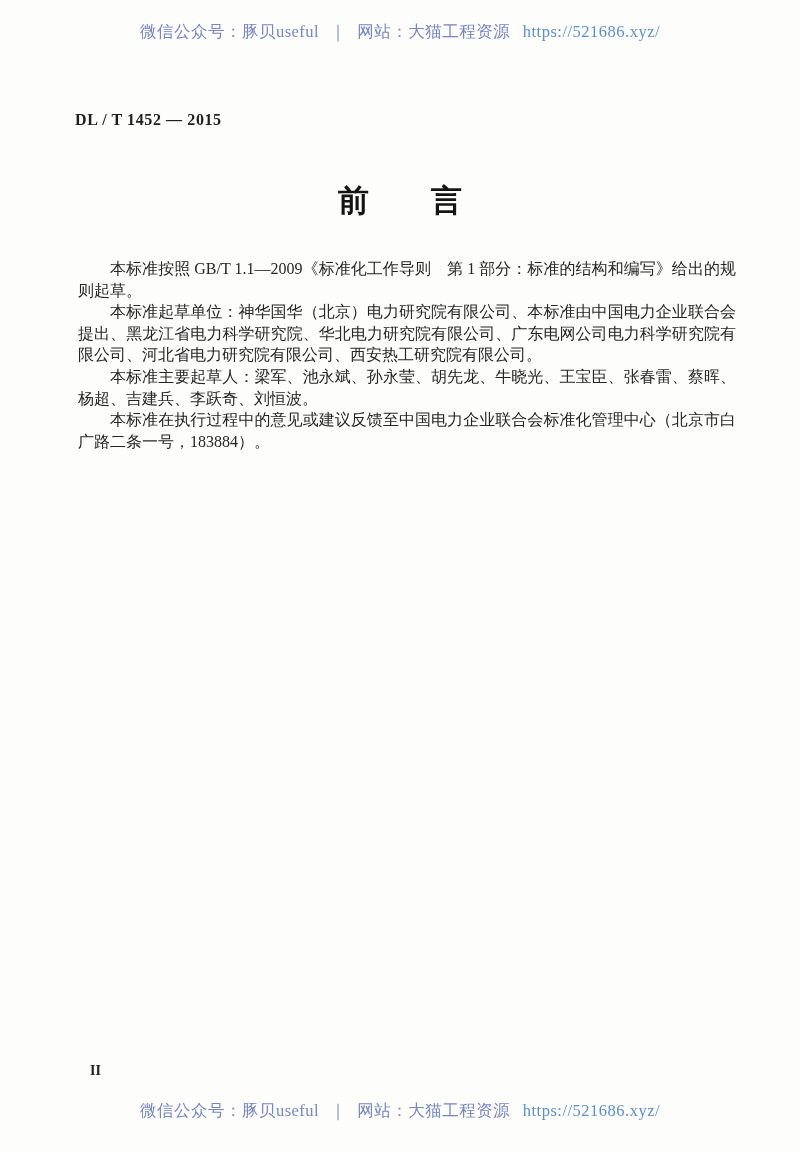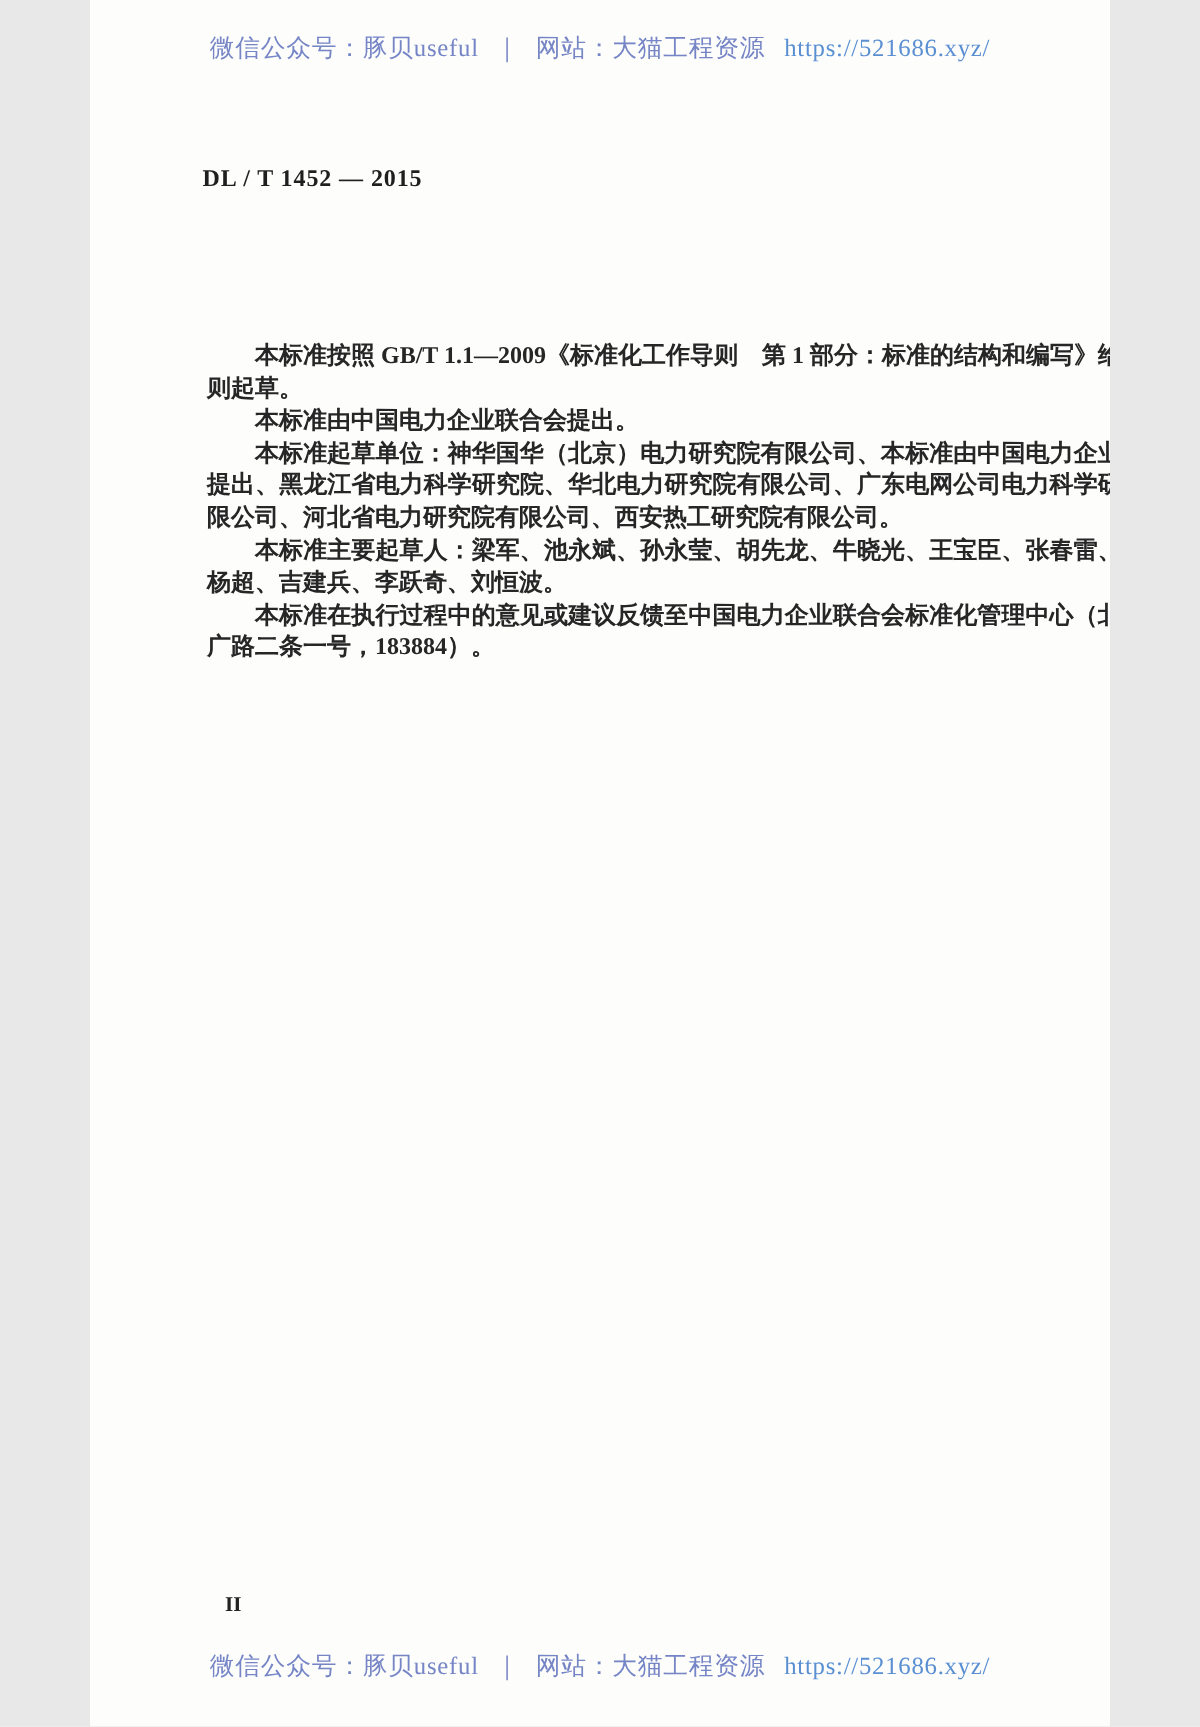--- a/index.html
+++ b/index.html
@@ -2,21 +2,21 @@
 <html style="--wm-text: #7585c5; --wm-url: #5a8fd2;"><head>
 <meta charset="utf-8">
 <style>
   html, body {
     margin: 0;
     padding: 0;
     background: #e8e8e8;
   }
   .page {
     position: relative;
-    width: 680px;
+    width: 800px;
     height: 1151px;
     margin: 0 auto;
     background: #fdfdfc;
     overflow: hidden;
     font-family: "Liberation Serif", "DejaVu Serif", serif;
     color: #2b2b2b;
   }
 
   
   .watermark {
@@ -58,23 +58,22 @@
     font-size: 31px;
     font-weight: 700;
     color: #141414;
     font-family: "DejaVu Sans", "Liberation Sans", sans-serif;
   }
 
   
   .content {
     position: absolute;
     left: 78px;
-    top: 227px;
+    top: 258px;
     width: 658px;
-    font-weight: bold;
   }
   .content p {
     margin: 0;
     text-indent: 2em;
     font-size: 16px;
     line-height: 21.6px;
     text-align: justify;
     color: #262626;
   }
 
@@ -96,24 +95,24 @@
 
   <div class="watermark top">
     <span class="wm-cjk">微信公众号：豚贝useful</span>
     <span class="wm-div">｜</span>
     <span class="wm-cjk">网站：大猫工程资源</span>
     <span class="wm-url">https://521686.xyz/</span>
   </div>
 
   <div class="doc-number">DL / T 1452 — 2015</div>
 
+  <h1 class="fw-title">前　　言</h1>
 
   <div class="content">
     <p>本标准按照 GB/T 1.1—2009《标准化工作导则　第 1 部分：标准的结构和编写》给出的规则起草。</p>
-    <p>本标准由中国电力企业联合会提出。</p>
     <p>本标准起草单位：神华国华（北京）电力研究院有限公司、本标准由中国电力企业联合会提出、黑龙江省电力科学研究院、华北电力研究院有限公司、广东电网公司电力科学研究院有限公司、河北省电力研究院有限公司、西安热工研究院有限公司。</p>
     <p>本标准主要起草人：梁军、池永斌、孙永莹、胡先龙、牛晓光、王宝臣、张春雷、蔡晖、杨超、吉建兵、李跃奇、刘恒波。</p>
     <p>本标准在执行过程中的意见或建议反馈至中国电力企业联合会标准化管理中心（北京市白广路二条一号，183884）。</p>
   </div>
 
   <div class="page-number">II</div>
 
   <div class="watermark bottom">
     <span class="wm-cjk">微信公众号：豚贝useful</span>
     <span class="wm-div">｜</span>

